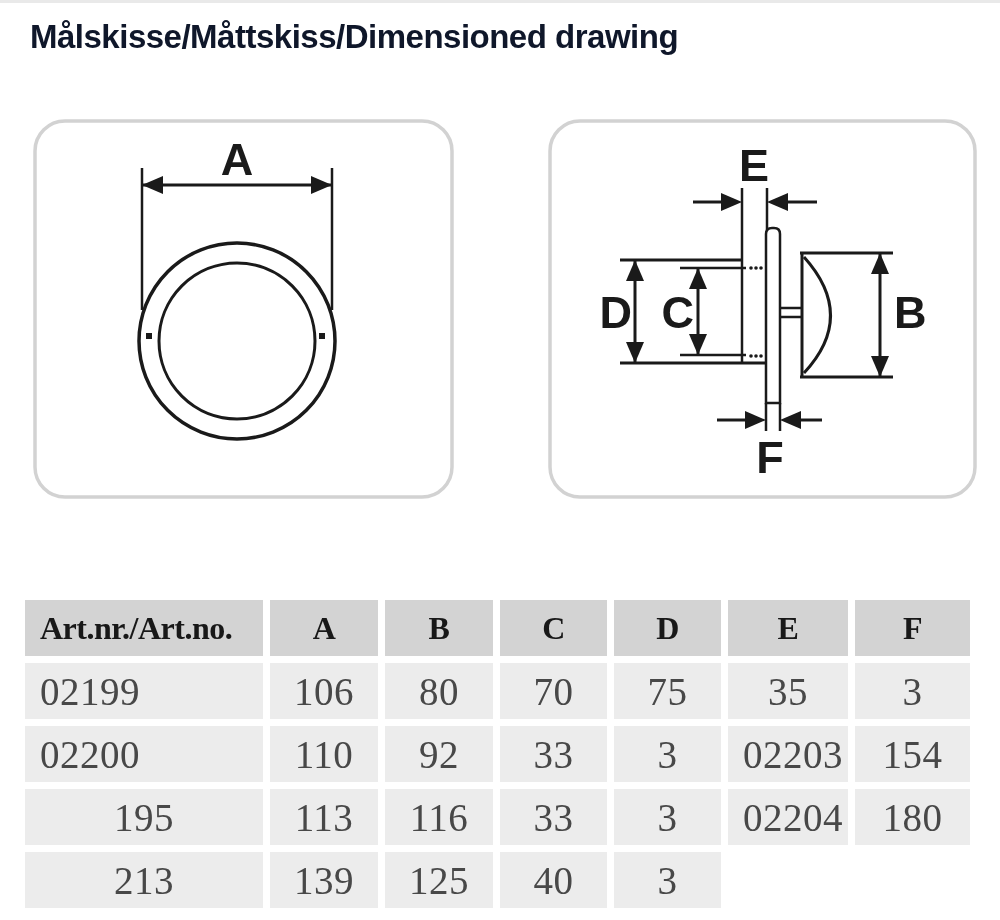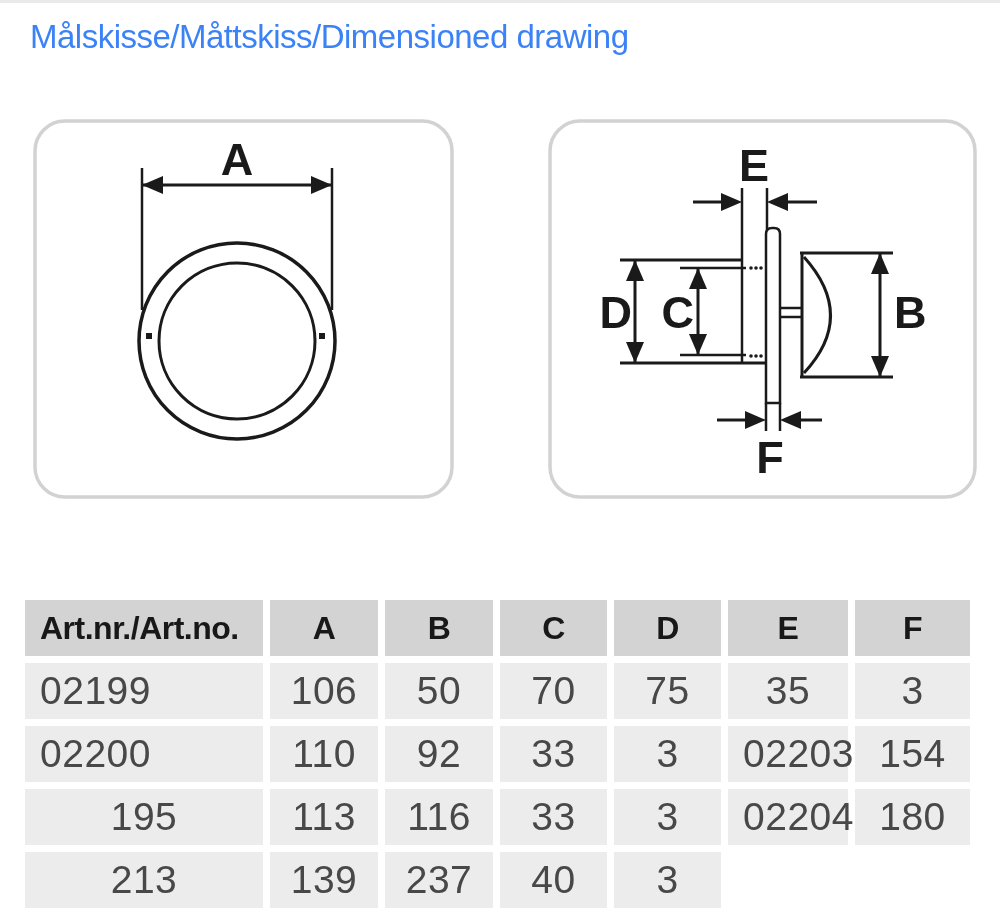--- a/index.html
+++ b/index.html
@@ -21,22 +21,22 @@
     top: 0; left: 0;
     width: 1000px; height: 3px;
     background: #e9e9e9;
   }
   .page-title {
     position: absolute;
     left: 30px;
     top: 18px;
     margin: 0;
     font-size: 33px;
-    font-weight: normal;
-    color: #3b82f6;
+    font-weight: bold;
+    color: #0f172a;
     letter-spacing: -0.5px;
     white-space: nowrap;
   }
   svg.drawing {
     position: absolute;
     left: 0;
     top: 0;
   }
   svg .panel {
     fill: #ffffff;
@@ -68,20 +68,21 @@
   }
   .dims-table {
     position: absolute;
     left: 25px;
     top: 600px;
     width: 948px;
     display: grid;
     grid-template-columns: 238px 108px 108px 107px 107px 120px 115px;
     grid-auto-rows: 56px;
     gap: 7px;
+    font-family: Liberation Serif, serif;
   }
   .cell {
     display: flex;
     align-items: center;
     justify-content: center;
   }
   .cell.head {
     background: #d3d3d3;
     font-size: 32px;
     font-weight: bold;
@@ -209,21 +210,21 @@
     <div class="cell head first">Art.nr./Art.no.</div>
     <div class="cell head">A</div>
     <div class="cell head">B</div>
     <div class="cell head">C</div>
     <div class="cell head">D</div>
     <div class="cell head">E</div>
     <div class="cell head">F</div>
 
     <div class="cell data first">02199</div>
     <div class="cell data">106</div>
-    <div class="cell data">50</div>
+    <div class="cell data">80</div>
     <div class="cell data">70</div>
     <div class="cell data">75</div>
     <div class="cell data">35</div>
     <div class="cell data">3</div>
 
     <div class="cell data first">02200</div>
     <div class="cell data">110</div>
     <div class="cell data">92</div>
     <div class="cell data">33</div>
     <div class="cell data">3</div>
@@ -233,18 +234,18 @@
     <div class="cell data">195</div>
     <div class="cell data">113</div>
     <div class="cell data">116</div>
     <div class="cell data">33</div>
     <div class="cell data">3</div>
 
     <div class="cell data first">02204</div>
     <div class="cell data">180</div>
     <div class="cell data">213</div>
     <div class="cell data">139</div>
-    <div class="cell data">237</div>
+    <div class="cell data">125</div>
     <div class="cell data">40</div>
     <div class="cell data">3</div>
   </div>
 
 </div>
 
 </body></html>

